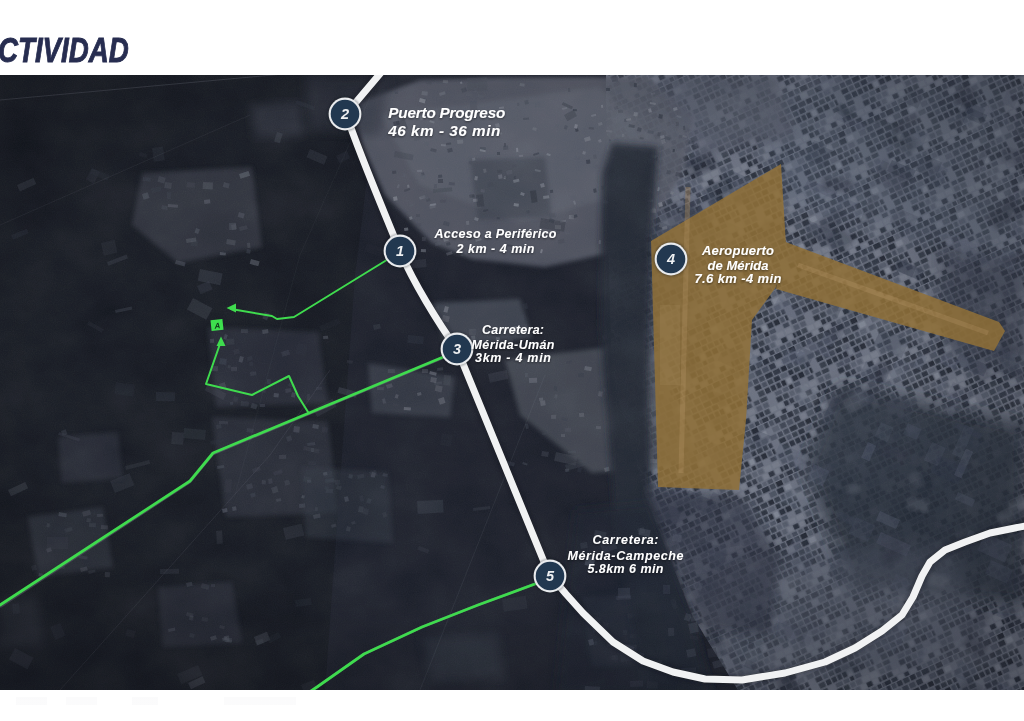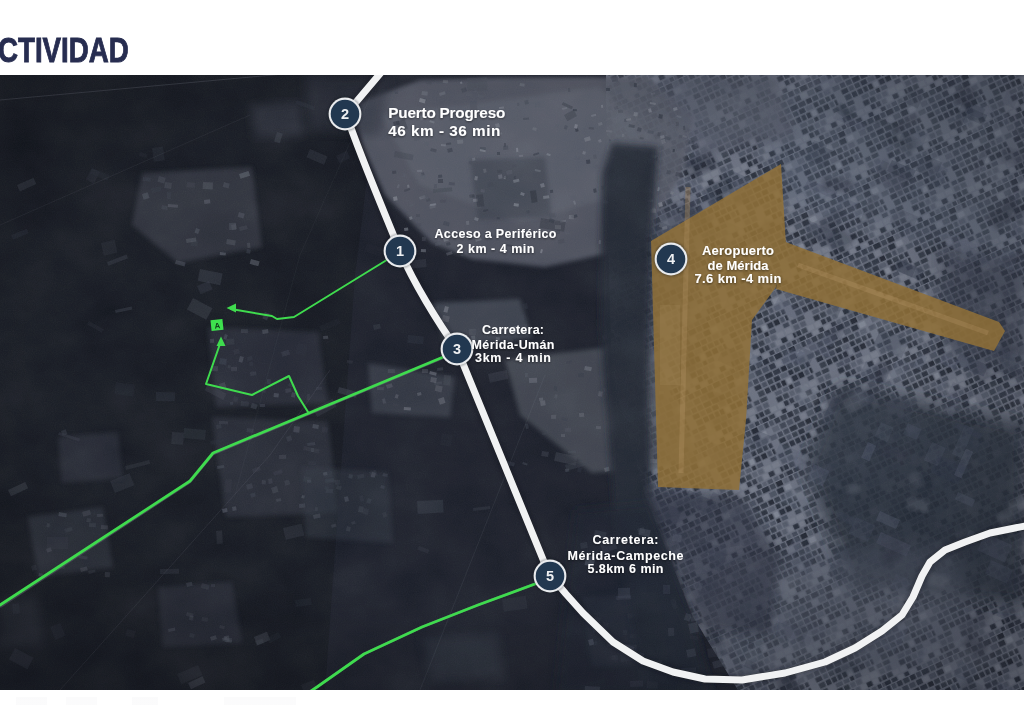--- a/index.html
+++ b/index.html
@@ -1,15 +1,15 @@
 <!DOCTYPE html>
 <html><head><meta charset="utf-8">
 <style>
 html,body{margin:0;padding:0;background:#ffffff;-webkit-font-smoothing:antialiased;}
-#page{position:relative;width:1024px;height:721px;overflow:hidden;background:#ffffff;font-family:"Liberation Sans",sans-serif;}
+#page{position:relative;width:1024px;height:721px;overflow:hidden;background:#ffffff;font-family:"Liberation Sans",sans-serif;font-style:italic;}
 #title{position:absolute;left:-2px;top:33px;font-size:35.5px;font-weight:bold;color:#272d50;line-height:1;transform:scaleX(0.78);transform-origin:0 0;-webkit-text-stroke:0.9px #272d50;}
 #map{position:absolute;left:0;top:75px;width:1024px;height:615px;}
 #smudge{position:absolute;top:697px;left:0;width:1024px;height:8px;background:linear-gradient(90deg,transparent 0 16px,#ececef 16px 47px,transparent 47px 66px,#ededf0 66px 97px,transparent 97px 132px,#ececef 132px 158px,transparent 158px 224px,#ededf0 224px 296px,transparent 296px);opacity:0.22;}
 </style></head>
 <body>
 <div id="page">
 <div id="title">CTIVIDAD</div>
 <div id="smudge"></div>
     <div id="map"><svg width="1024" height="615" viewBox="0 0 1024 615">
 <defs>

